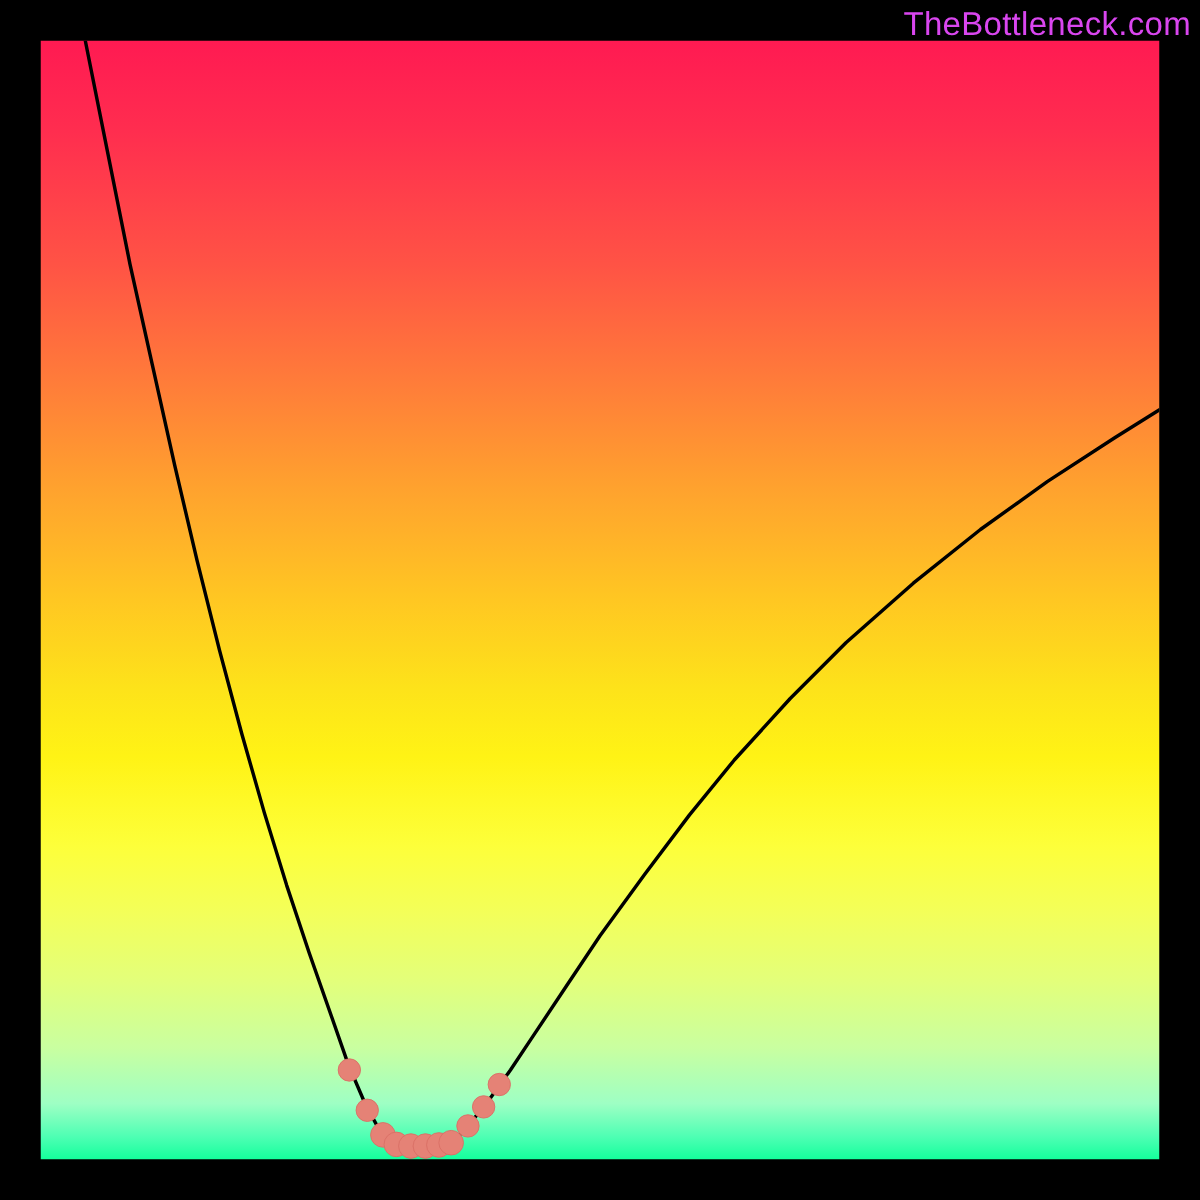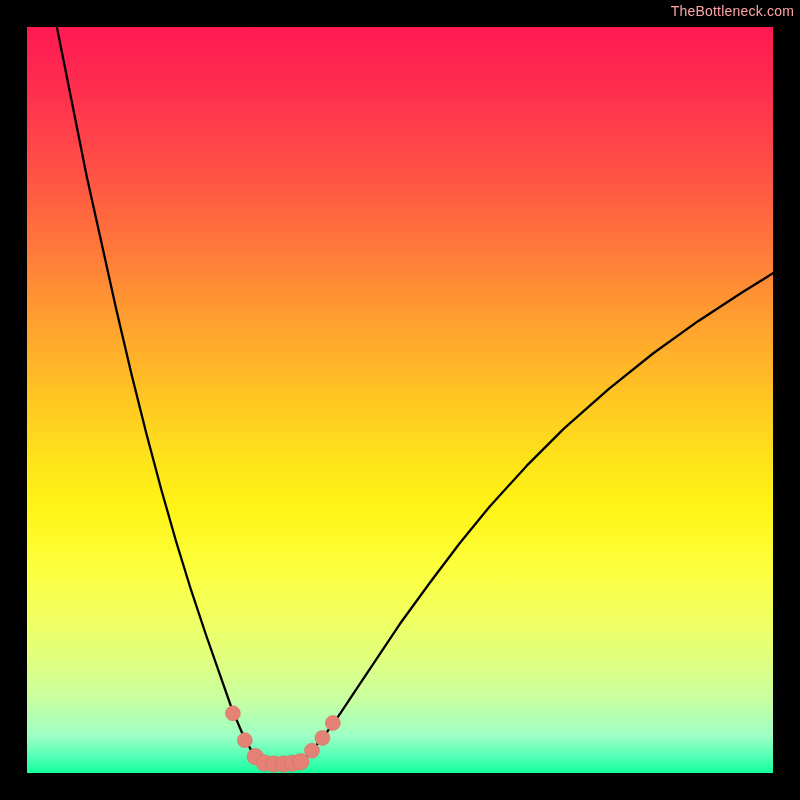--- a/index.html
+++ b/index.html
@@ -49,22 +49,22 @@
       #c9ffa0 90%,
       #9effc4 95%,
       #4dffb3 98%,
       #14ff9c 100%
     );
   }
   .watermark {
     position: absolute;
     top: 3px;
     right: 6px;
-    color: #fca5a5;
-    font-size: 14px;
+    color: #d946ef;
+    font-size: 22px;
     font-weight: 500;
     letter-spacing: 0.2px;
     user-select: none;
   }
   svg.curve {
     position: absolute;
     top: 0;
     left: 0;
     width: 746px;
     height: 746px;

